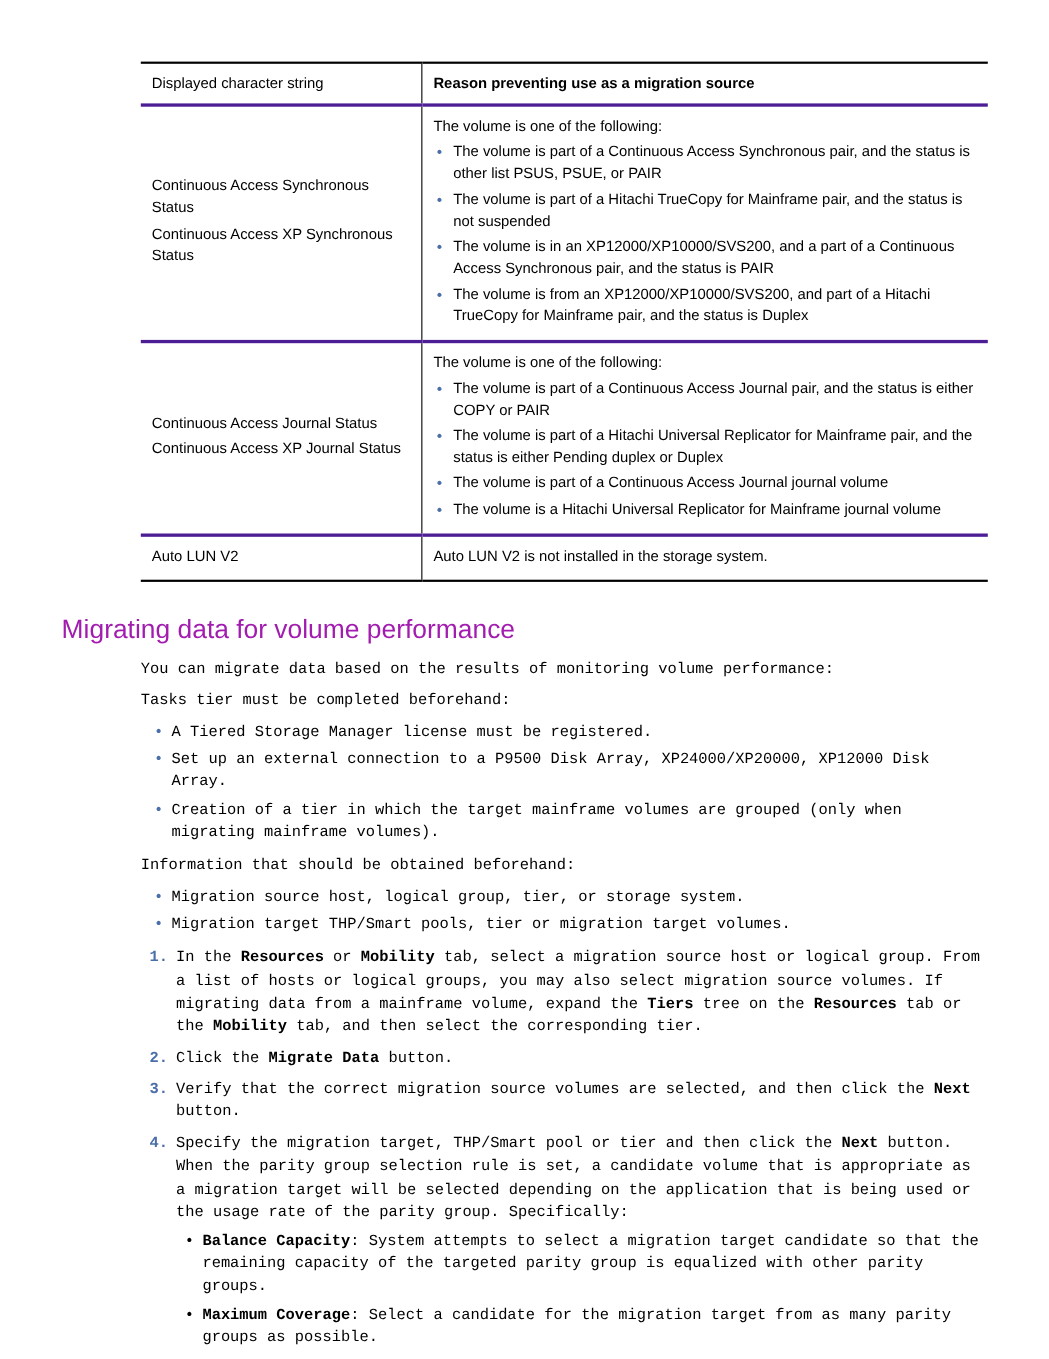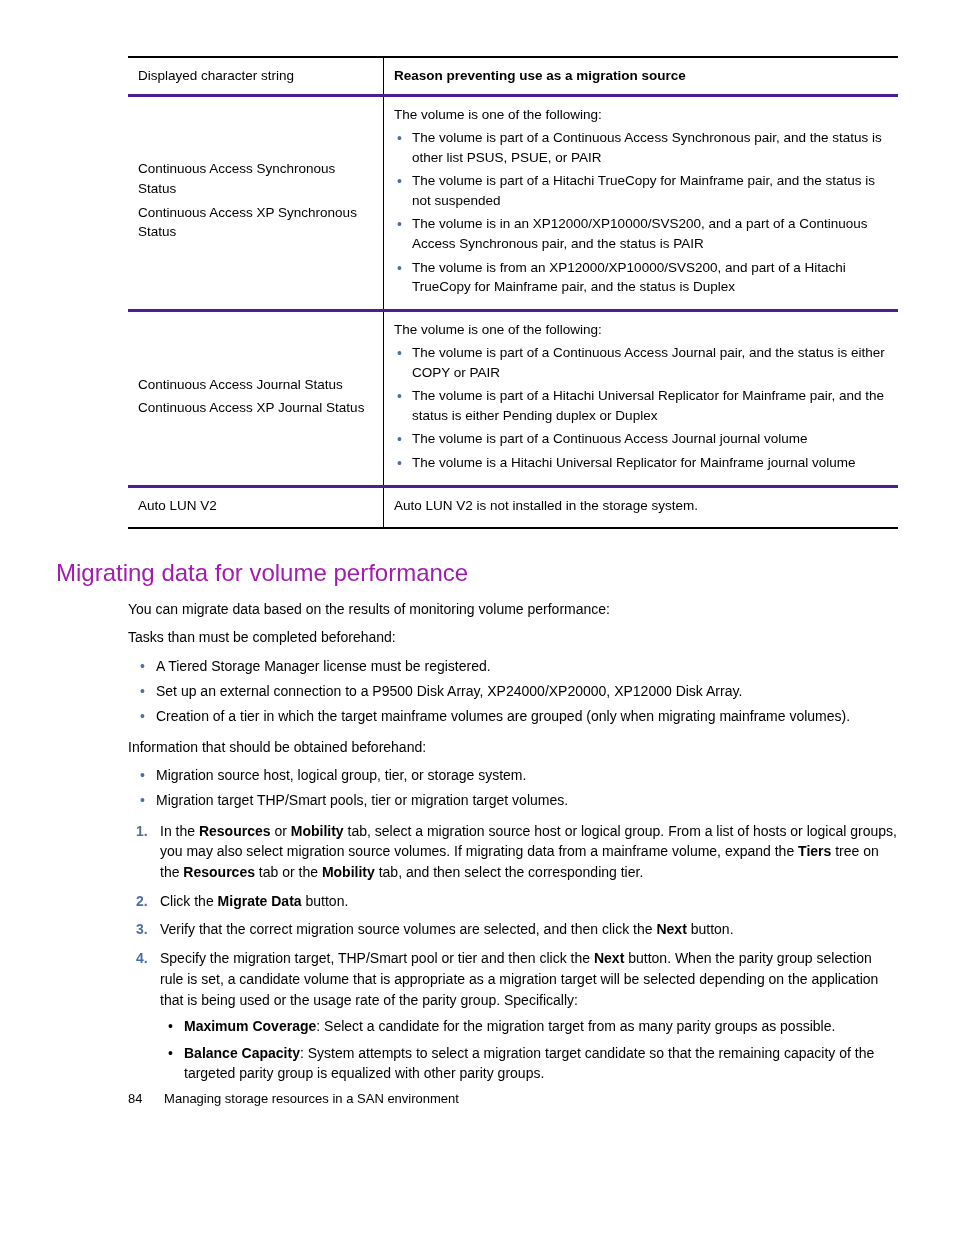--- a/index.html
+++ b/index.html
@@ -68,20 +68,21 @@
   }
   h2.section-heading {
     font-family: Arial, Helvetica, sans-serif;
     font-weight: normal;
     color: #a21caf;
     font-size: 24px;
     margin: 30px 0 12px 0;
   }
   .body-text {
     margin-left: 72px;
+    font-family: Liberation Mono, monospace;
   }
   .body-text p {
     margin: 8px 0;
     line-height: 1.45;
   }
   ul.body-list {
     margin: 6px 0 10px 0;
     padding-left: 28px;
     list-style: none;
   }
@@ -187,21 +188,21 @@
         <span>Auto LUN V2 is not installed in the storage system.</span>
       </td>
     </tr>
   </tbody>
     </table>
 
   <h2 class="section-heading">Migrating data for volume performance</h2>
 
   <div class="body-text">
     <p>You can migrate data based on the results of monitoring volume performance:</p>
-    <p>Tasks than must be completed beforehand:</p>
+    <p>Tasks tier must be completed beforehand:</p>
     <ul class="body-list">
       <li>A Tiered Storage Manager license must be registered.</li>
       <li>Set up an external connection to a P9500 Disk Array, XP24000/XP20000, XP12000 Disk Array.</li>
       <li>Creation of a tier in which the target mainframe volumes are grouped (only when migrating mainframe volumes).</li>
     </ul>
     <p>Information that should be obtained beforehand:</p>
     <ul class="body-list">
       <li>Migration source host, logical group, tier, or storage system.</li>
       <li>Migration target THP/Smart pools, tier or migration target volumes.</li>
     </ul>
@@ -212,22 +213,22 @@
       </li>
       <li>
         <span>Click the </span><span class="bold">Migrate Data</span><span> button.</span>
       </li>
       <li>
         <span>Verify that the correct migration source volumes are selected, and then click the </span><span class="bold">Next</span><span> button.</span>
       </li>
       <li>
         <span>Specify the migration target, THP/Smart pool or tier and then click the </span><span class="bold">Next</span><span> button. When the parity group selection rule is set, a candidate volume that is appropriate as a migration target will be selected depending on the application that is being used or the usage rate of the parity group. Specifically:</span>
         <ul class="sub-list">
+          <li><span class="bold">Balance Capacity</span><span>: System attempts to select a migration target candidate so that the remaining capacity of the targeted parity group is equalized with other parity groups.</span></li>
           <li><span class="bold">Maximum Coverage</span><span>: Select a candidate for the migration target from as many parity groups as possible.</span></li>
-          <li><span class="bold">Balance Capacity</span><span>: System attempts to select a migration target candidate so that the remaining capacity of the targeted parity group is equalized with other parity groups.</span></li>
         </ul>
       </li>
     </ol>
   </div>
 
   <div class="footer">
     <span class="pg">84</span>
     <span>Managing storage resources in a SAN environment</span>
   </div>
 

